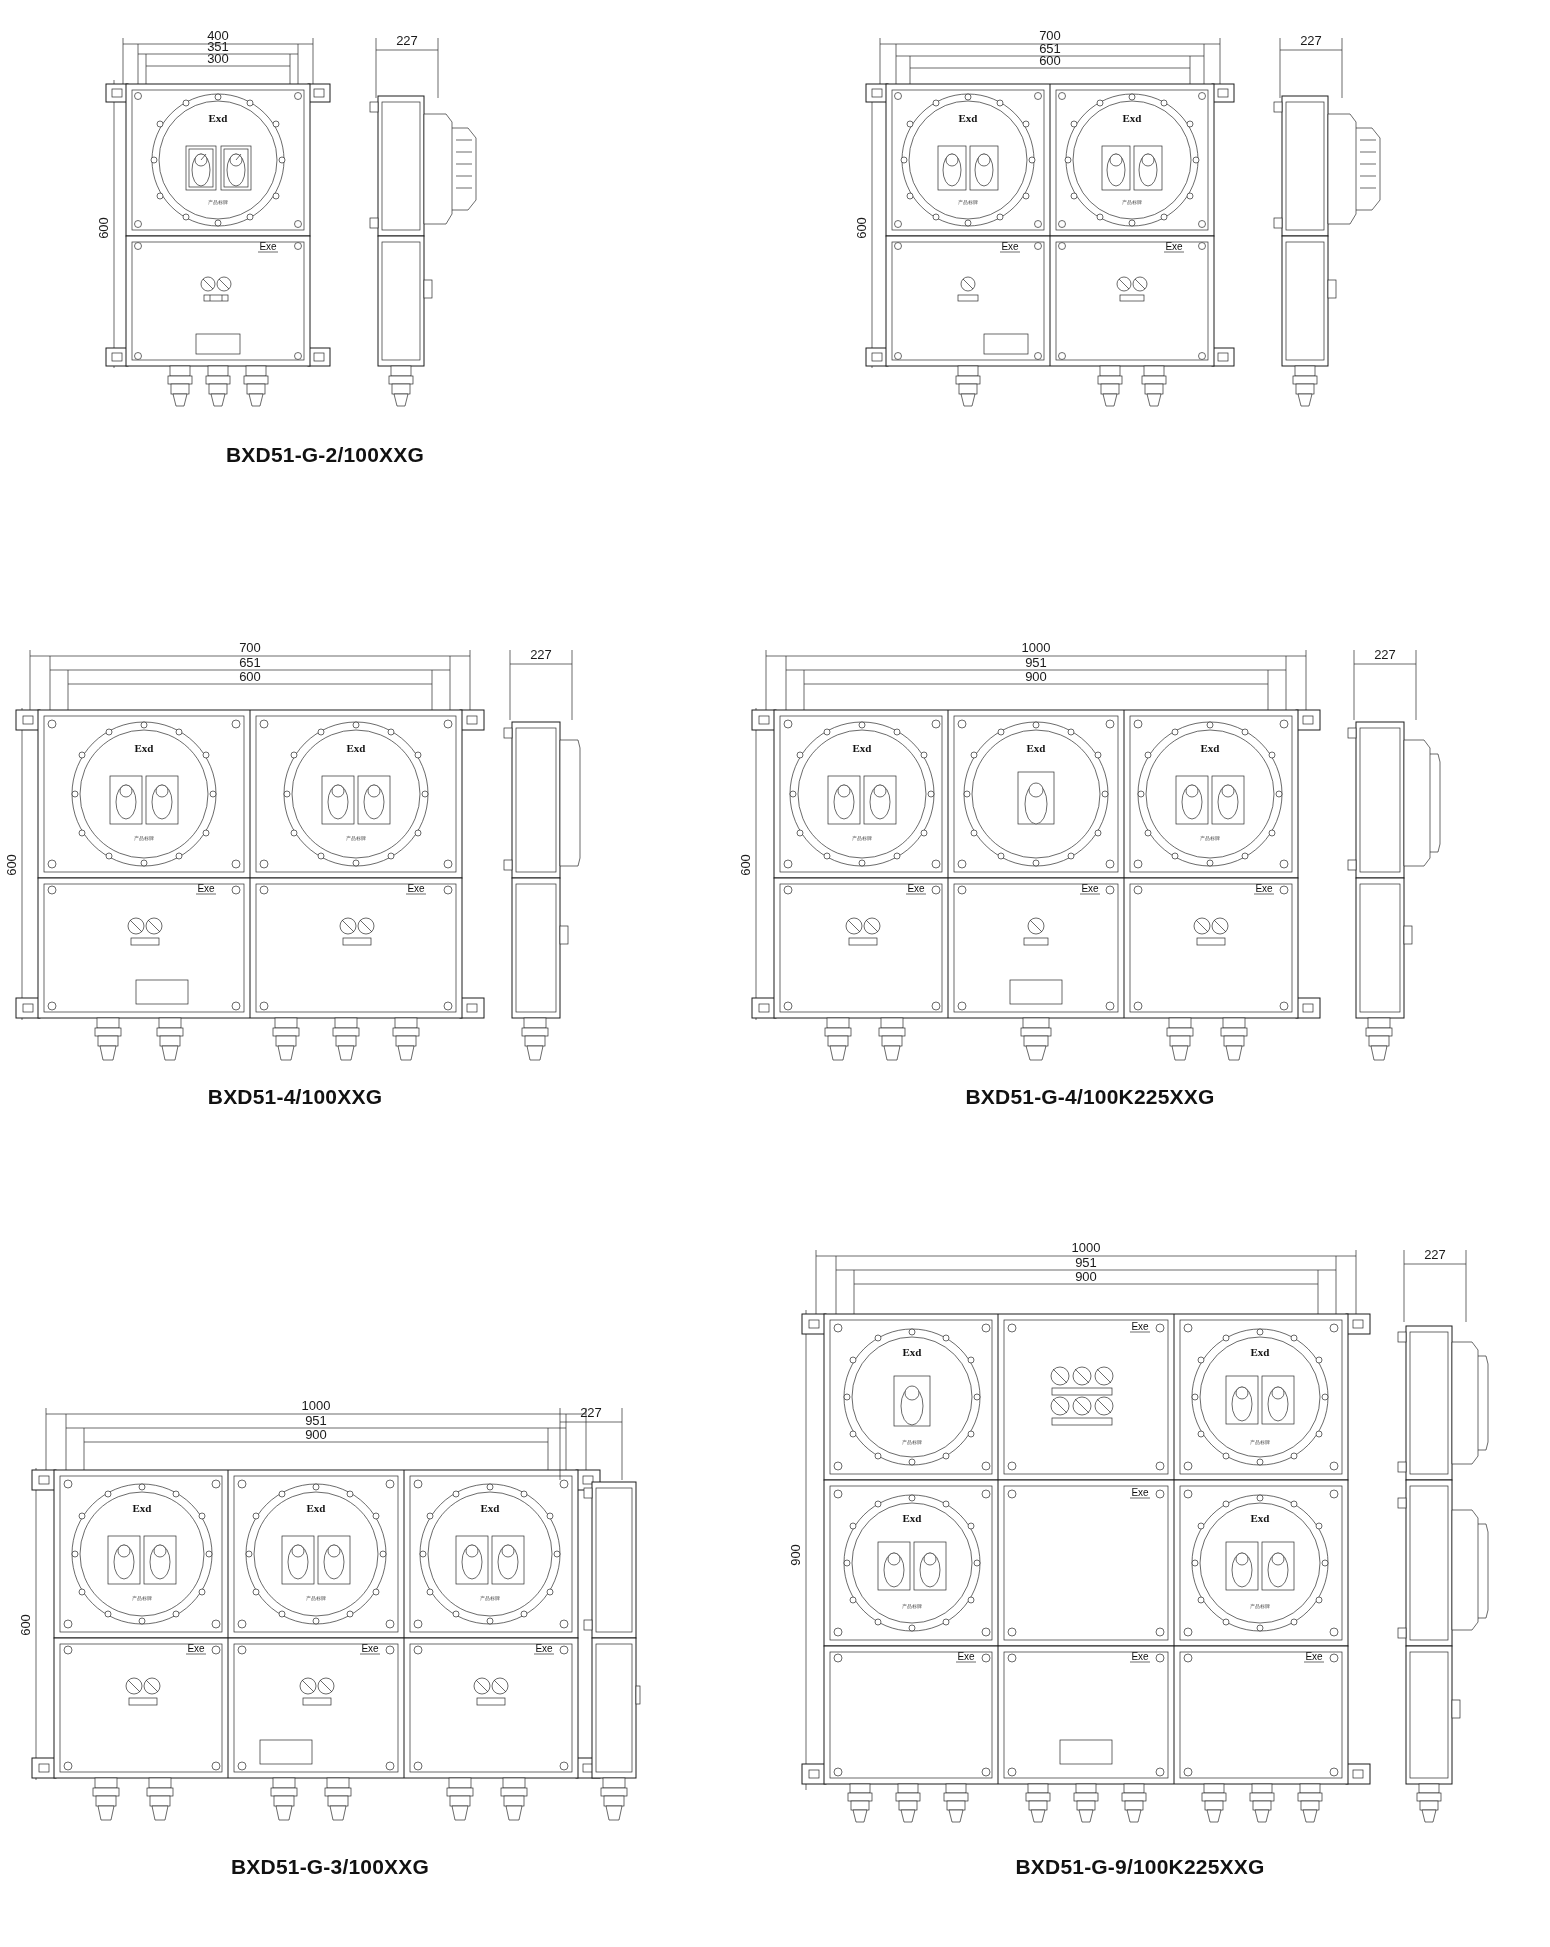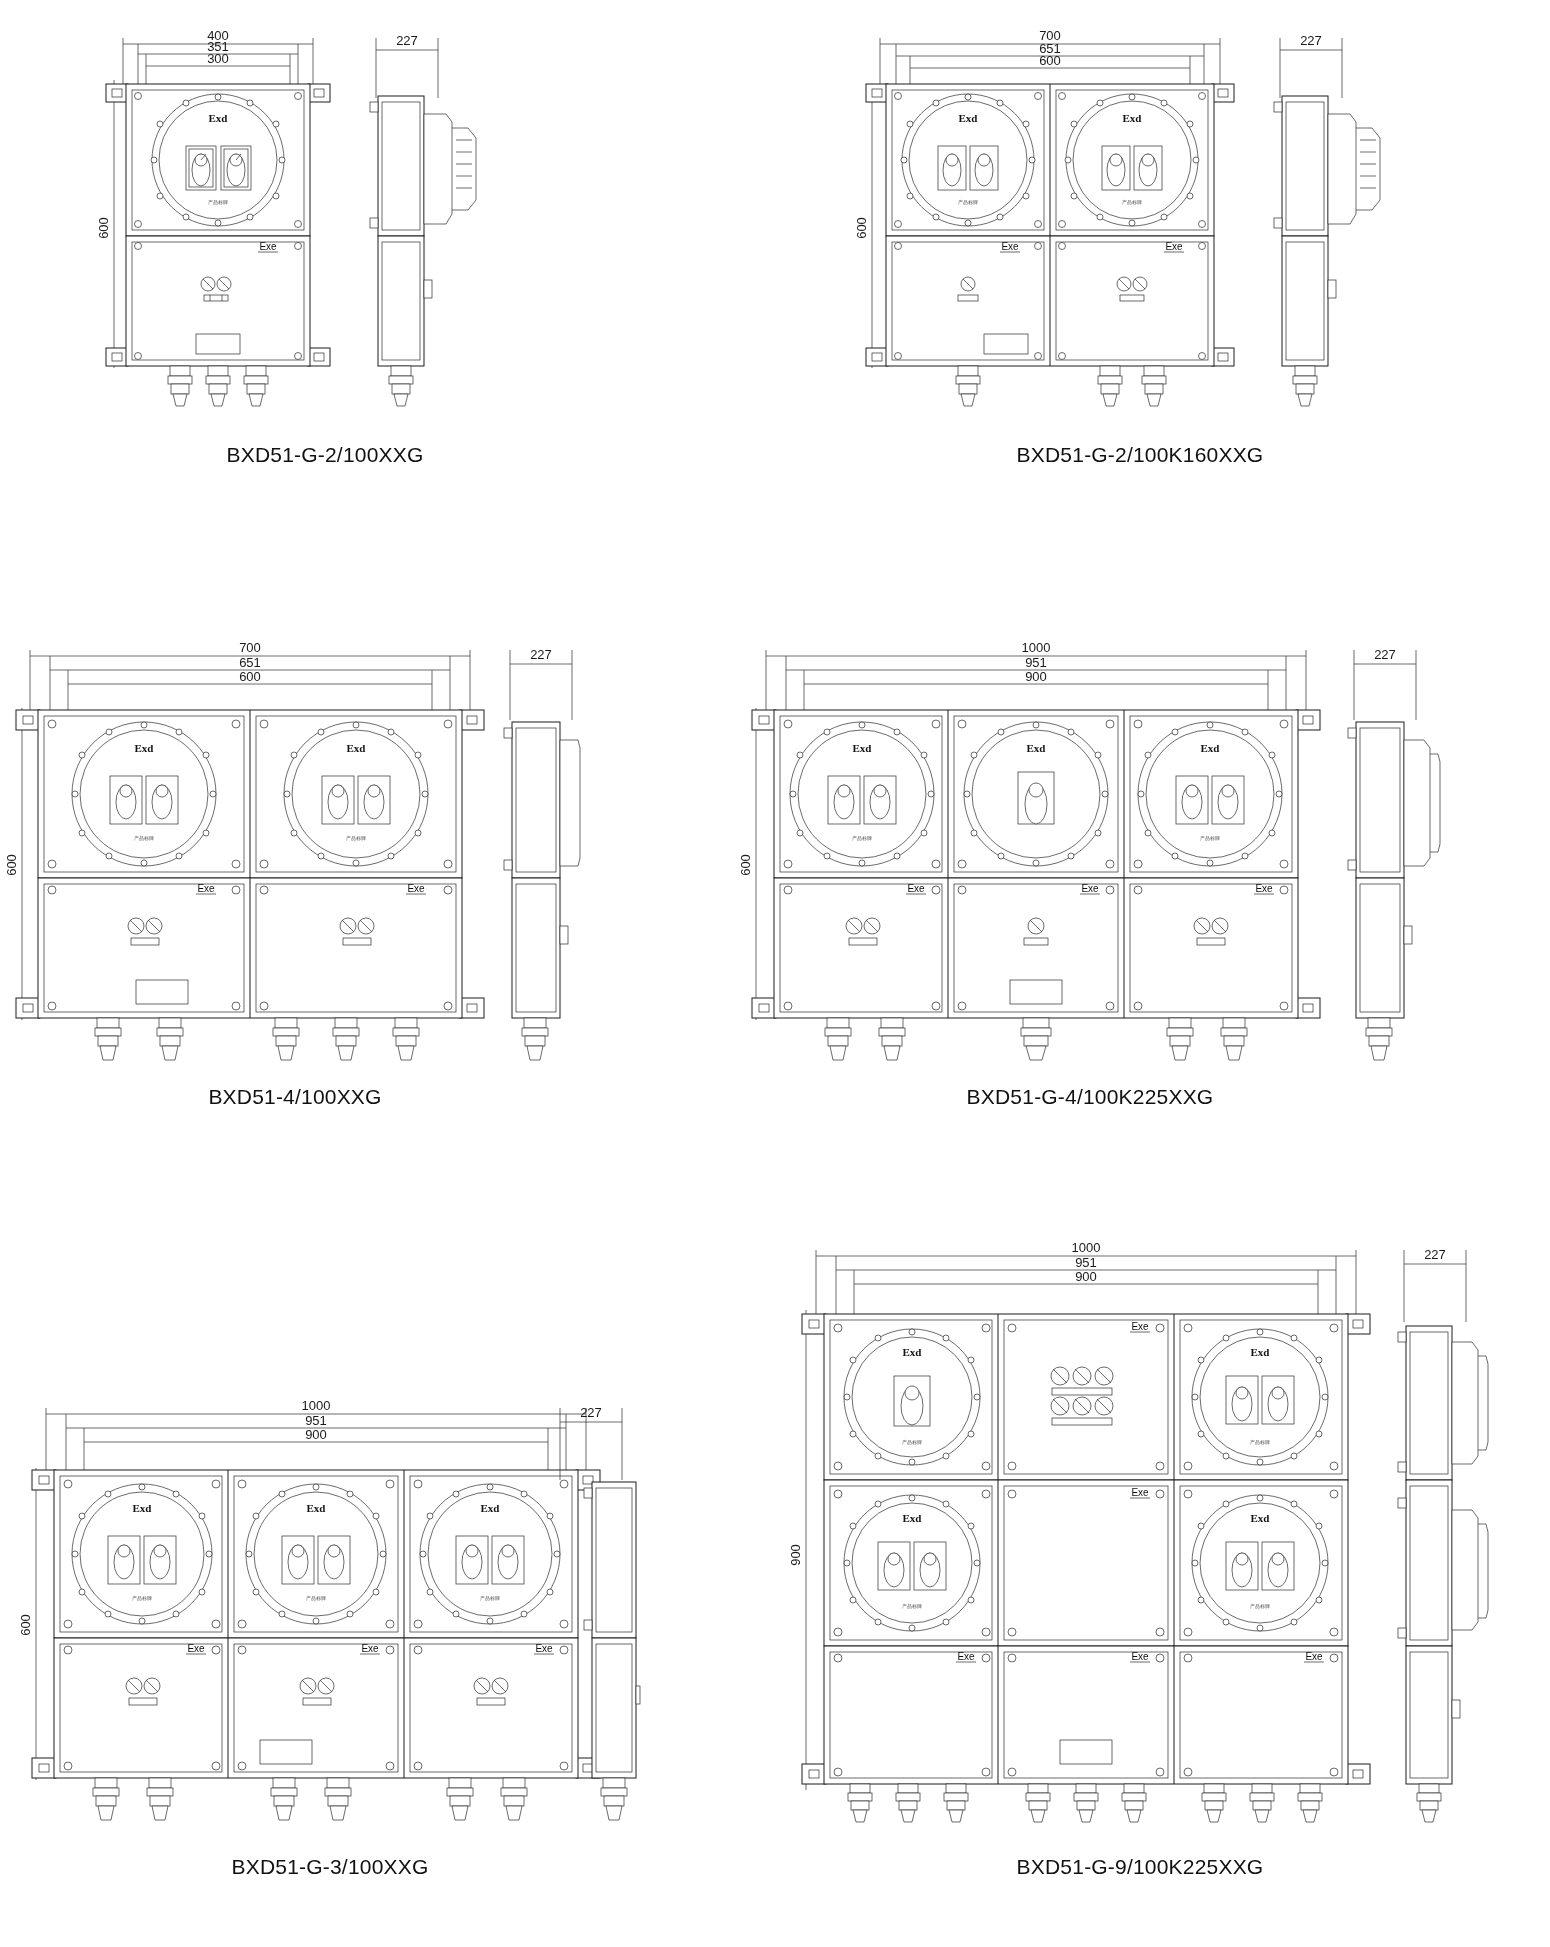--- a/index.html
+++ b/index.html
@@ -25,20 +25,21 @@
     position: absolute;
   }
   .caption {
     position: absolute;
     width: 100%;
     text-align: center;
     font-size: 21px;
     letter-spacing: 0.2px;
     color: #111;
     white-space: nowrap;
+    font-weight: bold;
   }
   svg { display: block; overflow: visible; }
   .ln { stroke: #1d1d1d; fill: none; stroke-width: 1; }
   .ln-thin { stroke: #2b2b2b; fill: none; stroke-width: 0.7; }
   .ln-dim { stroke: #2b2b2b; fill: none; stroke-width: 0.7; }
   .fill-w { fill: #ffffff; stroke: #1d1d1d; stroke-width: 1; }
   .fill-w2 { fill: #ffffff; stroke: #2b2b2b; stroke-width: 0.7; }
   .dimtext {
     font-size: 13px;
     fill: #1a1a1a;
@@ -387,21 +388,20 @@
         <line class="ln-thin" x1="500" y1="158" x2="516" y2="158"></line>
         <line class="ln-thin" x1="500" y1="170" x2="516" y2="170"></line>
         <g transform="translate(445,348)">
           <rect class="fill-w2" x="-10" y="0" width="20" height="10"></rect>
           <rect class="fill-w2" x="-12" y="10" width="24" height="8"></rect>
           <rect class="fill-w2" x="-9" y="18" width="18" height="10"></rect>
           <path class="fill-w2" d="M -7 28 L 7 28 L 4 40 L -4 40 Z"></path>
         </g>
       </g>
     </svg>
-    <div class="caption" style="top:425px; left:0;">BXD51-G-2/100K160XXG</div>
   </div>
 
   <div class="panel" style="left:10px; top:630px; width:570px; height:500px;">
     <svg width="570" height="500" viewBox="0 0 570 500">
       <g>
         <line class="ln-dim" x1="20" y1="20" x2="20" y2="90"></line>
         <line class="ln-dim" x1="460" y1="20" x2="460" y2="90"></line>
         <line class="ln-dim" x1="20" y1="26" x2="460" y2="26"></line>
         <line class="ln-dim" x1="40" y1="40" x2="440" y2="40"></line>
         <line class="ln-dim" x1="40" y1="26" x2="40" y2="90"></line>

